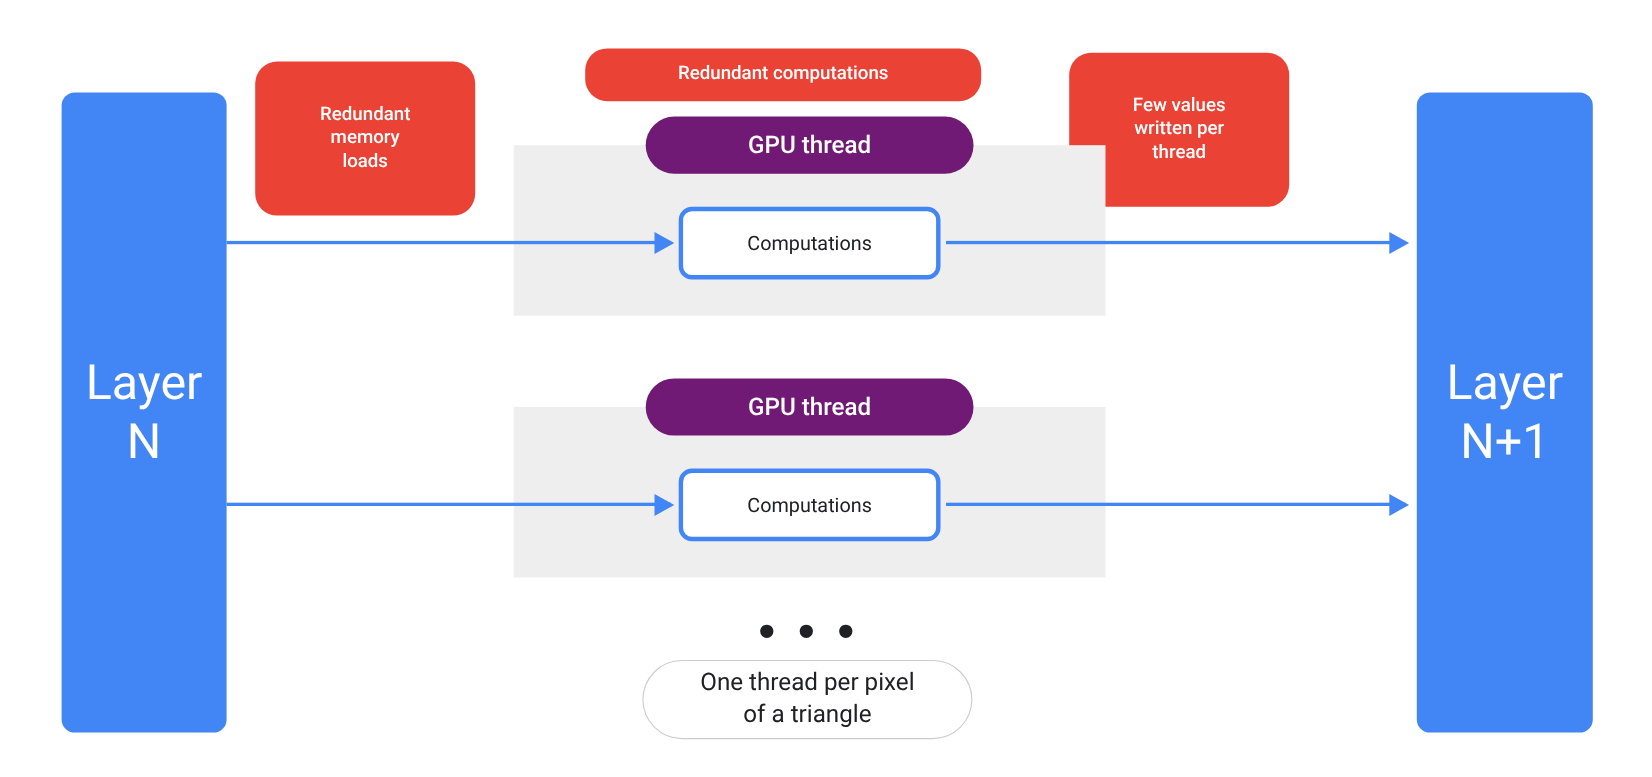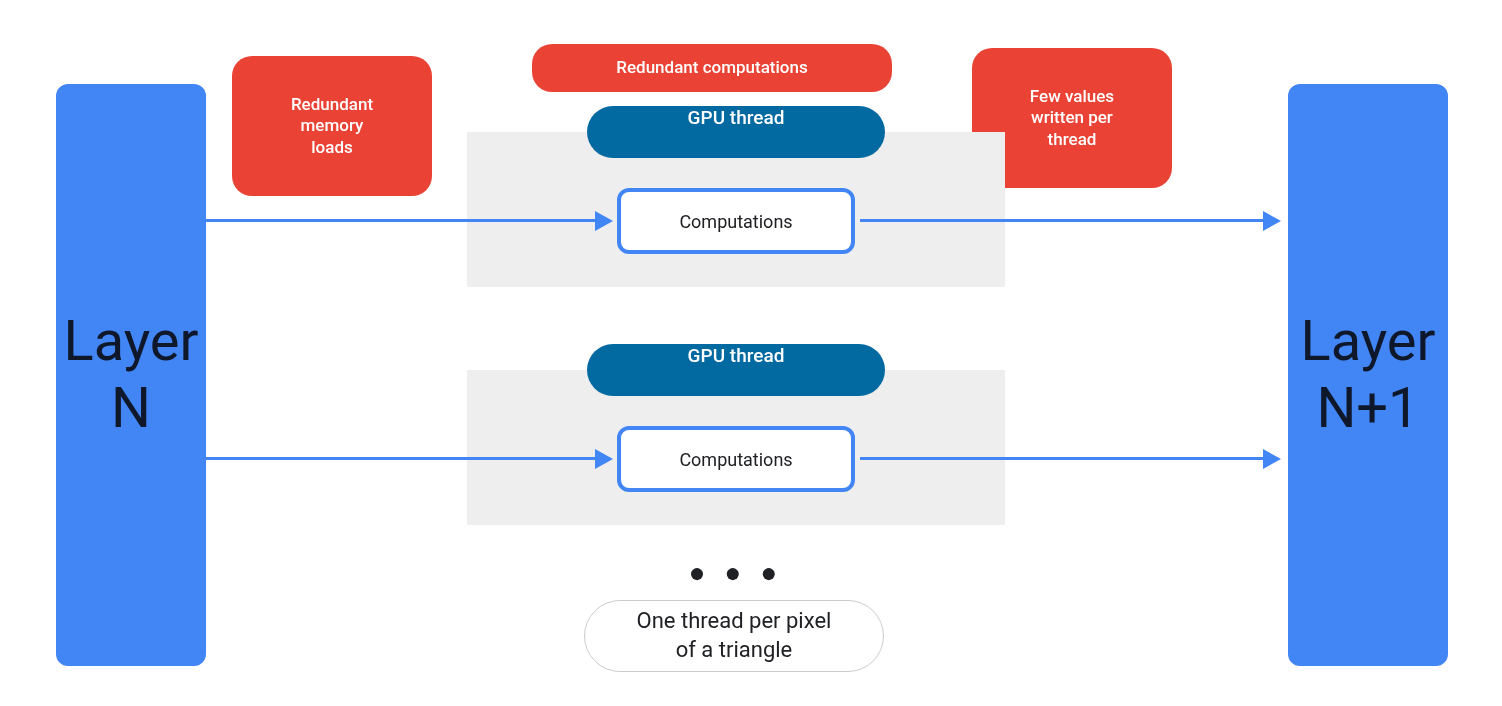--- a/index.html
+++ b/index.html
@@ -6,27 +6,27 @@
   body {
     width: 1502px;
     height: 706px;
     position: relative;
     font-family: -apple-system, BlinkMacSystemFont, "Segoe UI", Roboto, "Google Sans", Arial, sans-serif;
     background: #fff;
   }
   .layer-box {
     position: absolute;
     background: #4285F4;
-    color: #0f172a;
+    color: #ffffff;
     border-radius: 12px;
     display: flex;
     align-items: center;
     justify-content: center;
     text-align: center;
-    font-size: 56px;
+    font-size: 44px;
     font-weight: 400;
     line-height: 1.2;
   }
   .red-pill {
     position: absolute;
     background: #EA4335;
     color: #fff;
     border-radius: 20px;
     display: flex;
     align-items: center;
@@ -39,27 +39,27 @@
   }
   .thread-container {
     position: absolute;
     background: #EEEEEE;
     left: 467px;
     width: 538px;
     height: 155px;
   }
   .blue-pill {
     position: absolute;
-    background: #0369a1;
+    background: #701a75;
     color: #fff;
     border-radius: 999px;
     display: flex;
-    align-items: flex-start;
+    align-items: center;
     justify-content: center;
-    font-size: 19px;
+    font-size: 22px;
     font-weight: 500;
     height: 52px;
     width: 298px;
     left: 120px;
     top: -26px;
   }
   .comp-box {
     position: absolute;
     background: #fff;
     border: 4px solid #4285F4;

